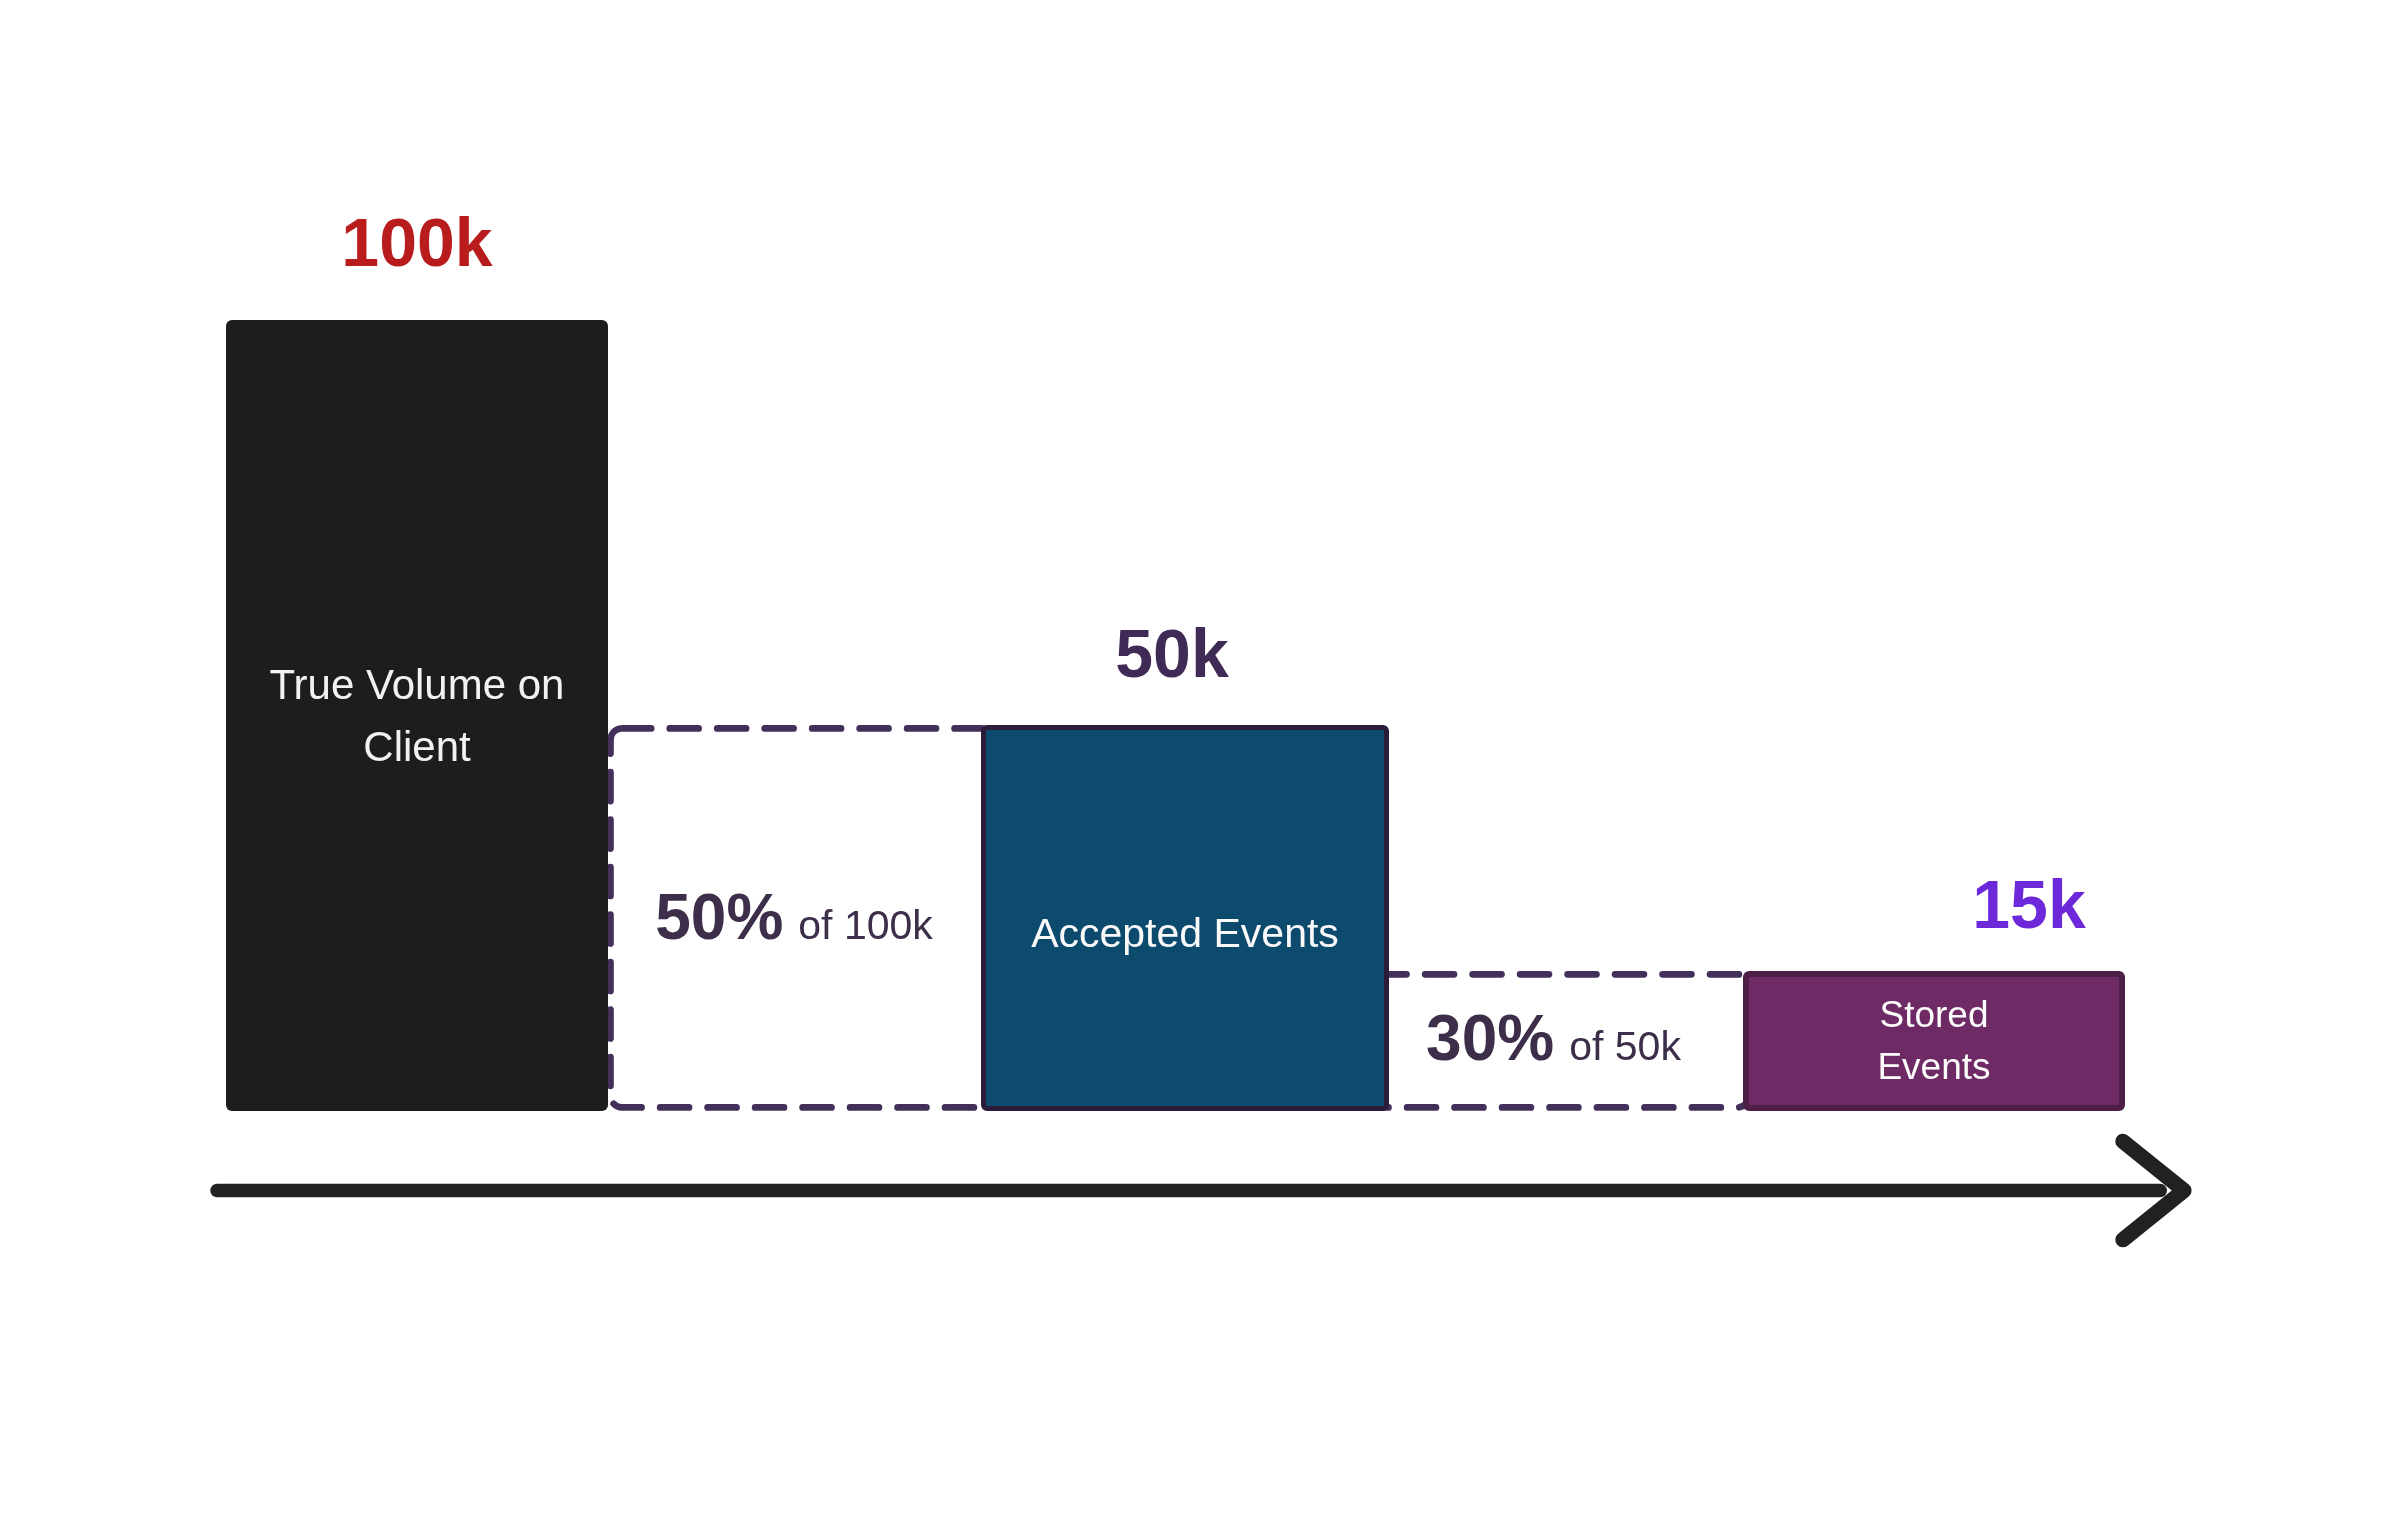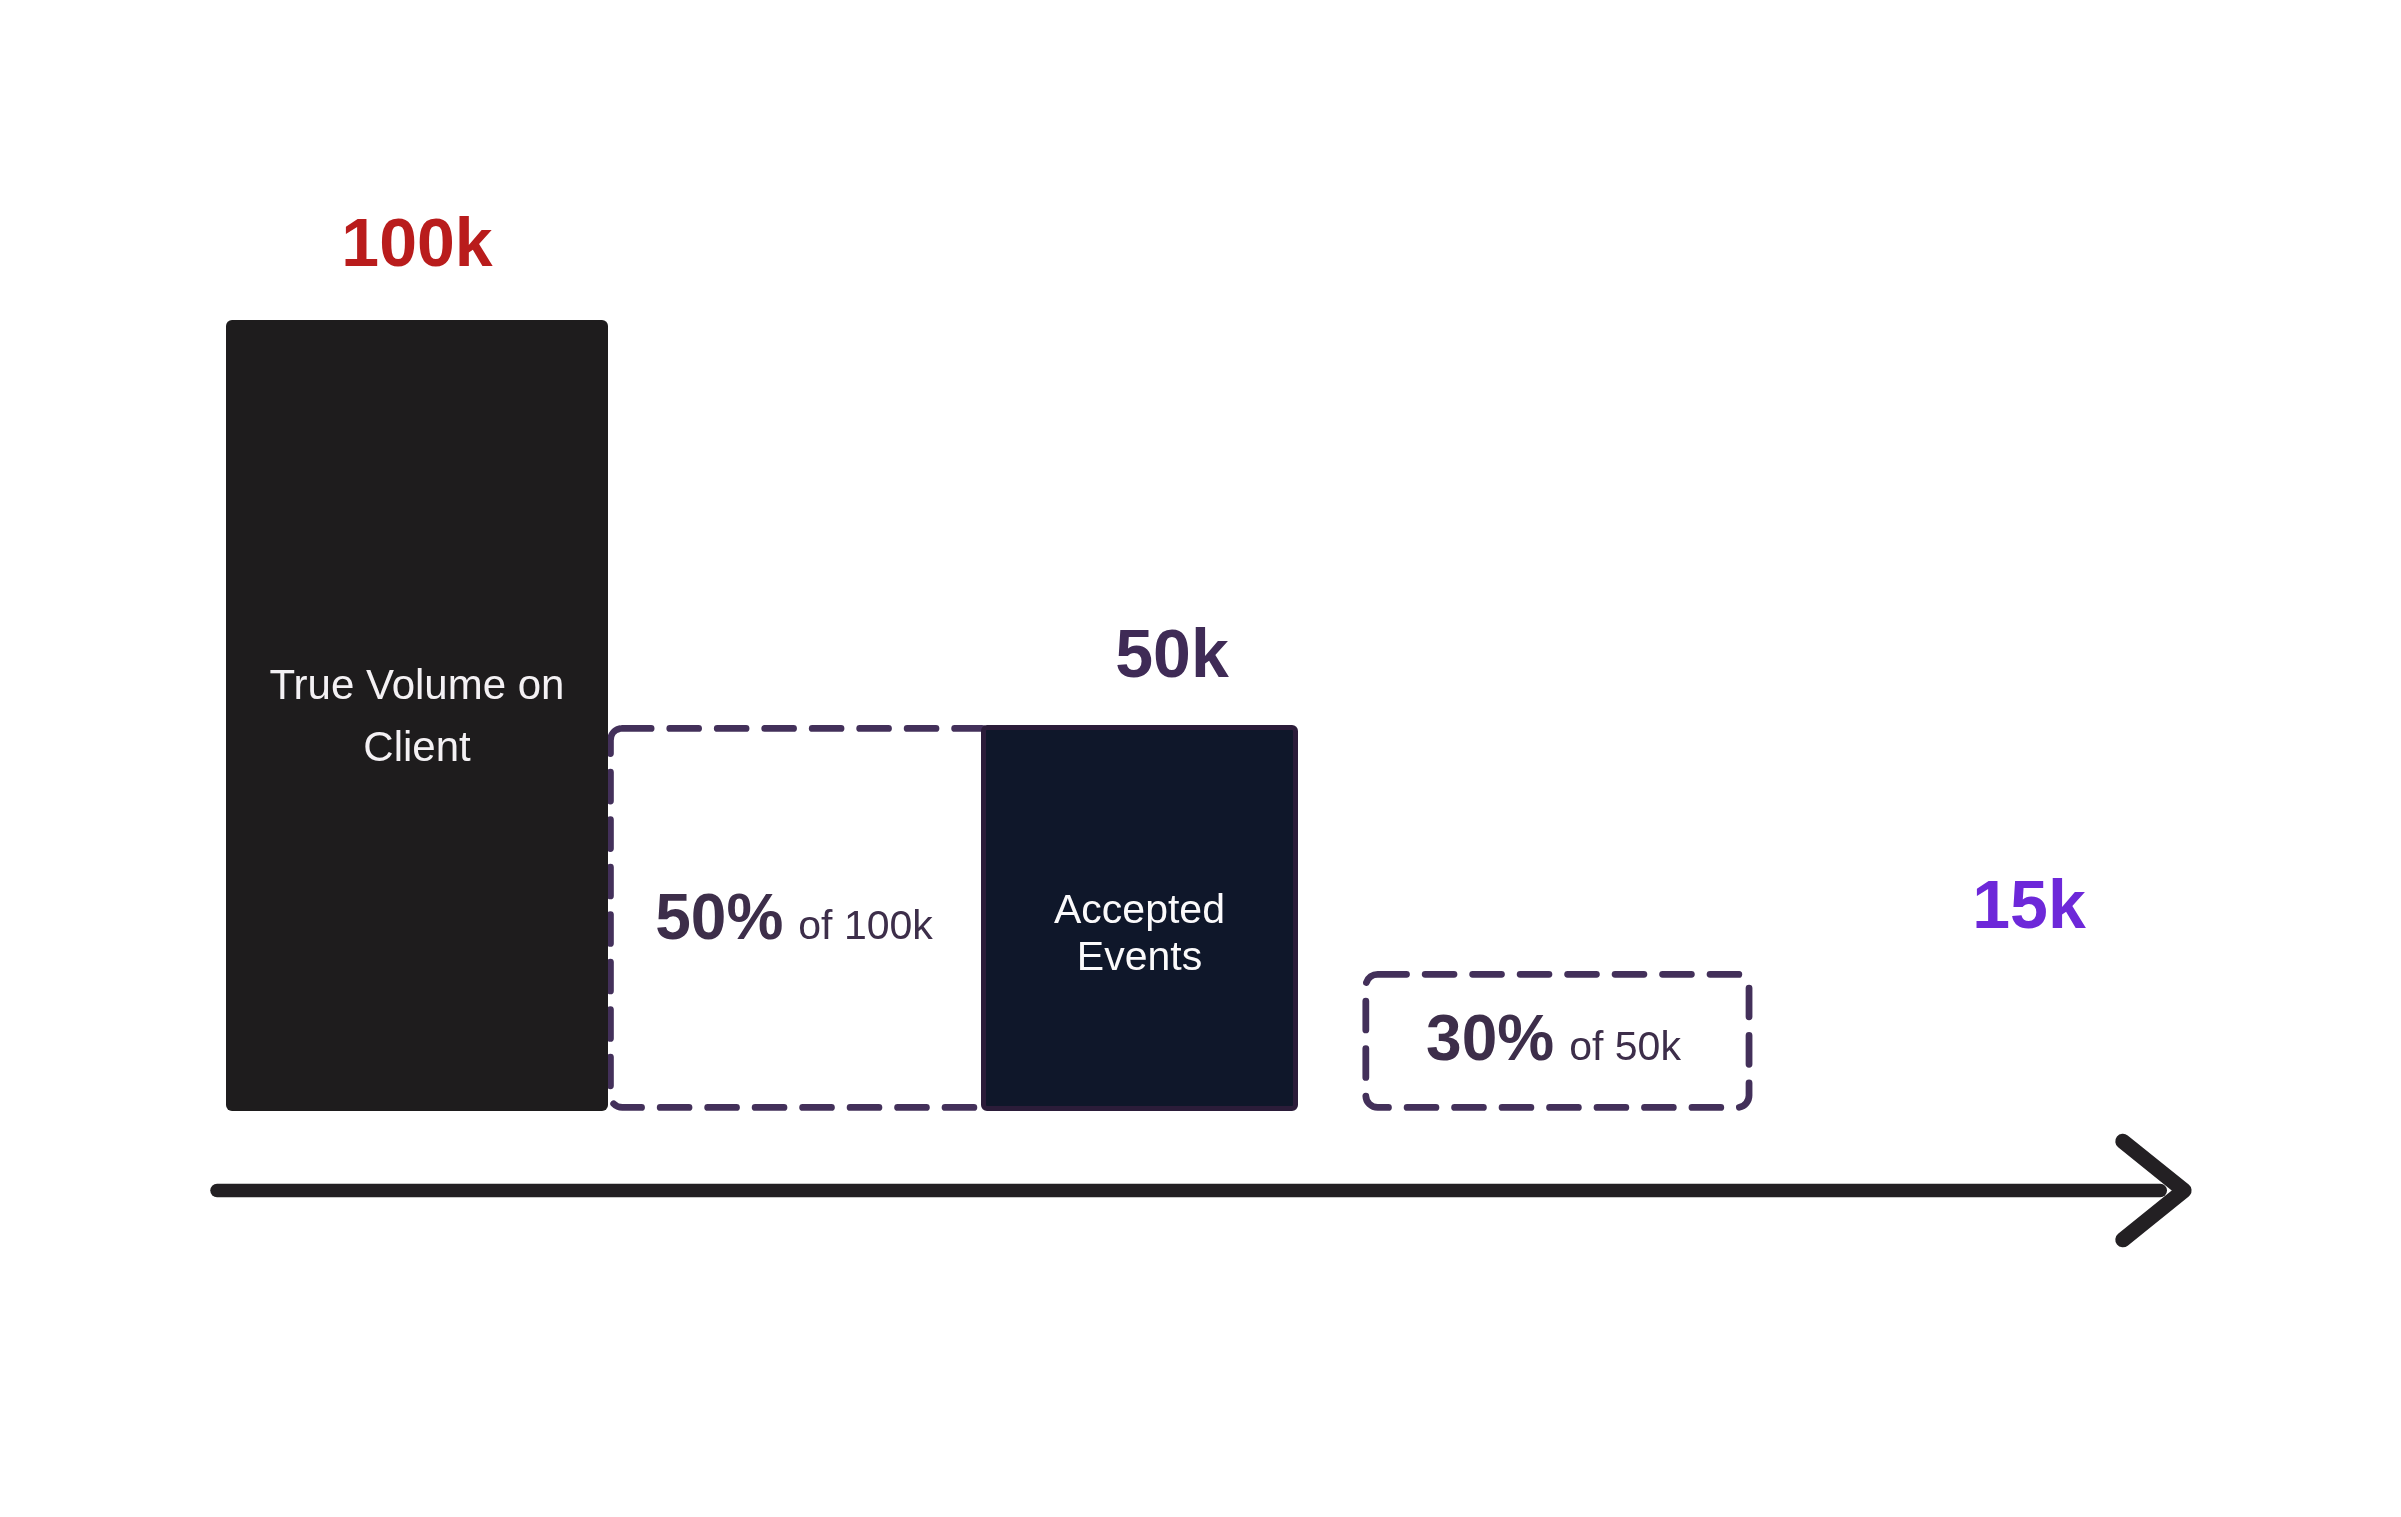--- a/index.html
+++ b/index.html
@@ -27,22 +27,22 @@
   }
   .bar-black {
     left: 226px; top: 320px; width: 382px; height: 791px;
     background: #1e1c1d;
   }
   .bar-black .bar-label {
     font-size: 42px; line-height: 62px; font-weight: 400;
     color: #f4f1f4; text-align: center; max-width: 322px;
   }
   .bar-accepted {
-    left: 981px; top: 725px; width: 317px; height: 386px;
-    background: #0f172a; border: 5.1px solid #2b1c39;
+    left: 981px; top: 725px; width: 408px; height: 386px;
+    background: #0c4a6e; border: 5.1px solid #2b1c39;
     padding-top: 30.5px;
   }
   .bar-accepted .bar-label {
     font-size: 41px; font-weight: 400; color: #fbfafb; text-align: center;
   }
   .bar-stored {
     left: 1743px; top: 971px; width: 382px; height: 140px;
     background: #6e2a64; border: 6px solid #4d1f47;
   }
   .bar-stored .bar-label {
@@ -102,16 +102,19 @@
 
   <div class="bar bar-accepted">
     <div class="bar-label">Accepted Events</div>
   </div>
 
   <div class="drop drop-2">
     <span class="pct">30%</span>
     <span class="basis">of 50k</span>
   </div>
 
+  <div class="bar bar-stored">
+    <div class="bar-label">Stored Events</div>
+  </div>
 
 
 </div>
 
 
 </body></html>

